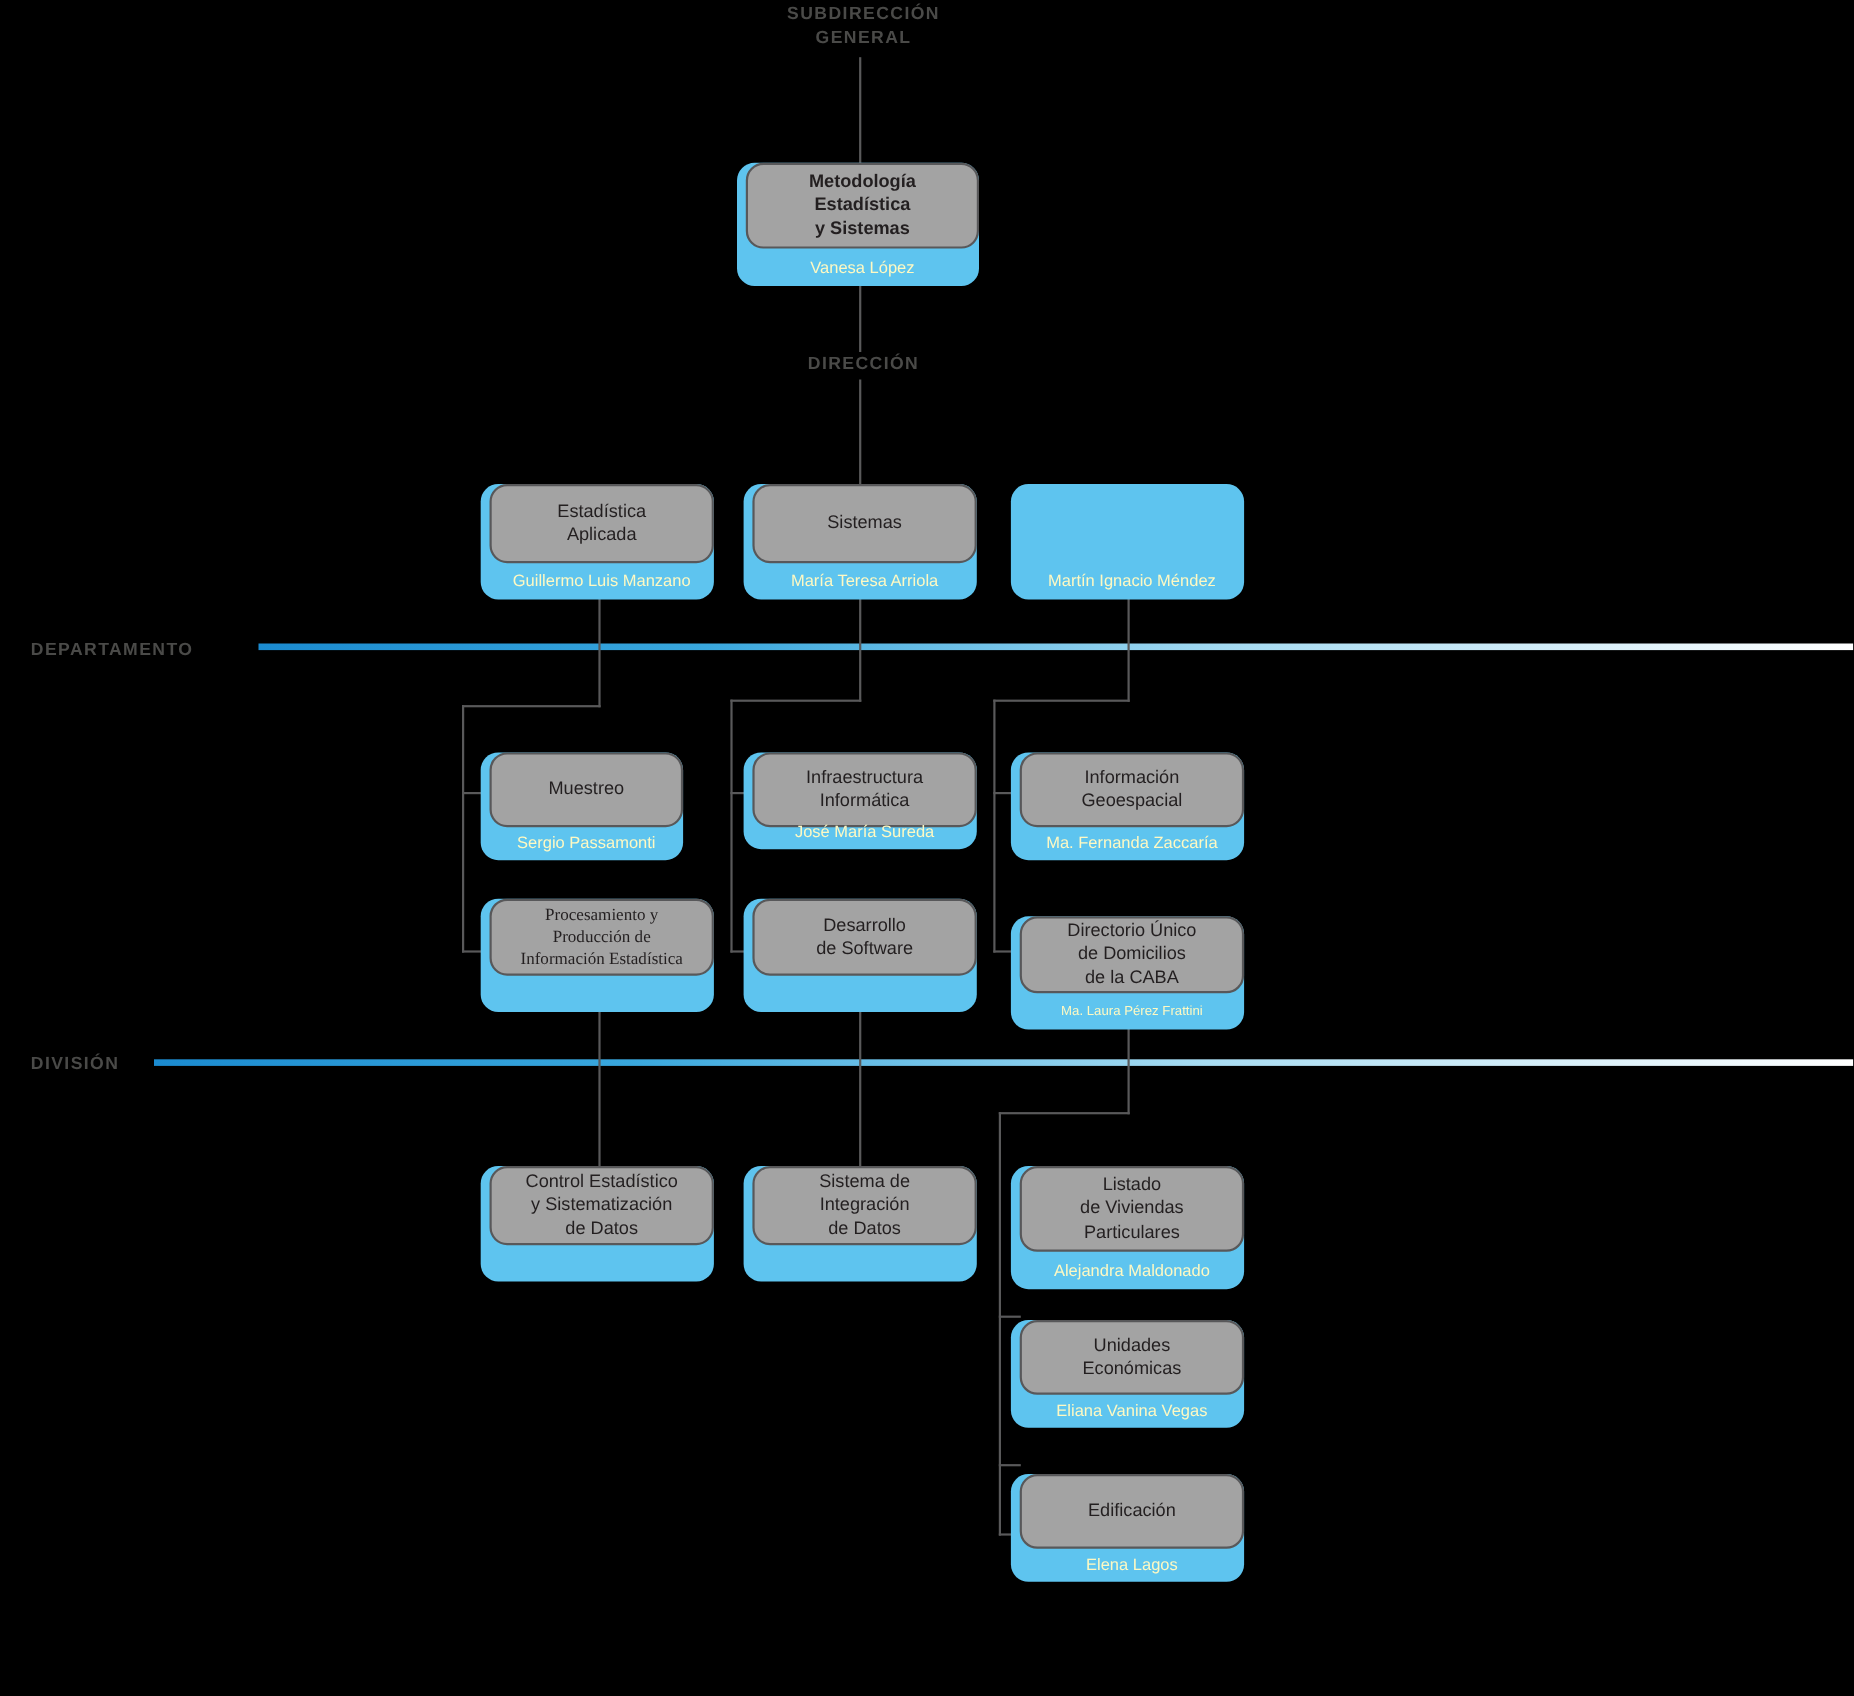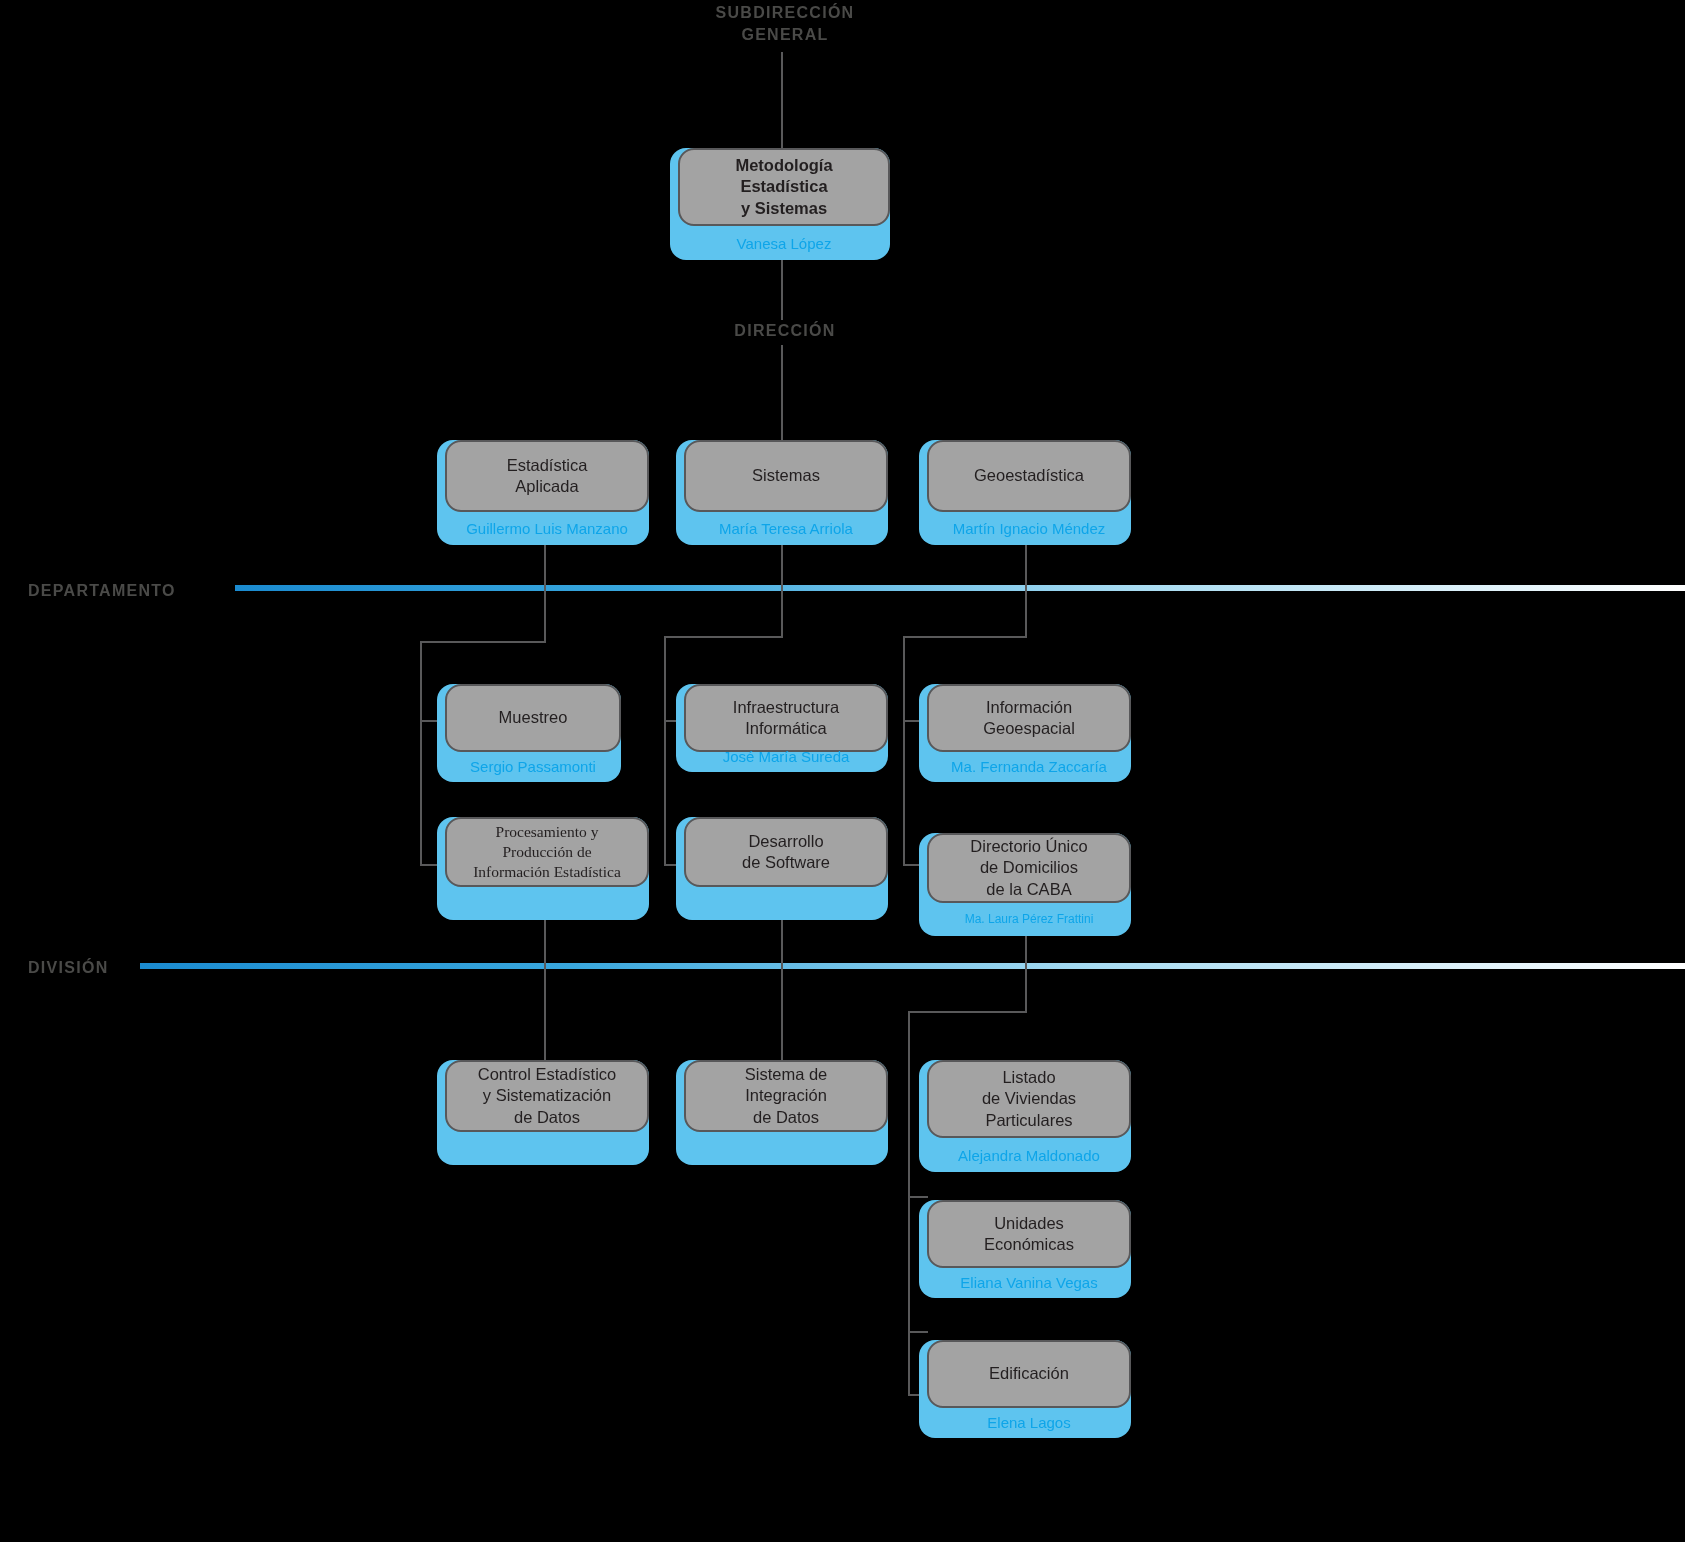--- a/index.html
+++ b/index.html
@@ -71,21 +71,21 @@
   .node .card.bold{font-weight:bold;}
   .node .person{
     position:absolute;
     left:8px;
     right:0;
     bottom:0;
     display:flex;
     align-items:center;
     justify-content:center;
     text-align:center;
-    color:#0ea5e9;
+    color:#fef9c3;
     font-size:15px;
     line-height:1.2;
   }
 </style>
 </head>
 <body>
 
 <div id="stage">
 
   <div class="level-caption center" style="left:660px;top:2px;width:250px;">SUBDIRECCIÓN
@@ -149,21 +149,20 @@
   </div>
 
   <div class="node" style="left:676px;top:440px;width:212px;height:105px;">
     <div class="shadow"></div>
     <div class="card" style="height:72px;white-space:pre-line;">Sistemas</div>
     <div class="person" style="height:32px;">María Teresa Arriola</div>
   </div>
 
   <div class="node" style="left:919px;top:440px;width:212px;height:105px;">
     <div class="shadow"></div>
-    <div class="card" style="height:72px;white-space:pre-line;">Geoestadística</div>
     <div class="person" style="height:32px;">Martín Ignacio Méndez</div>
   </div>
 
   <div class="node" style="left:437px;top:684px;width:184px;height:98px;">
     <div class="shadow"></div>
     <div class="card" style="height:68px;white-space:pre-line;">Muestreo</div>
     <div class="person" style="height:30px;">Sergio Passamonti</div>
   </div>
 
   <div class="node" style="left:676px;top:684px;width:212px;height:88px;">

